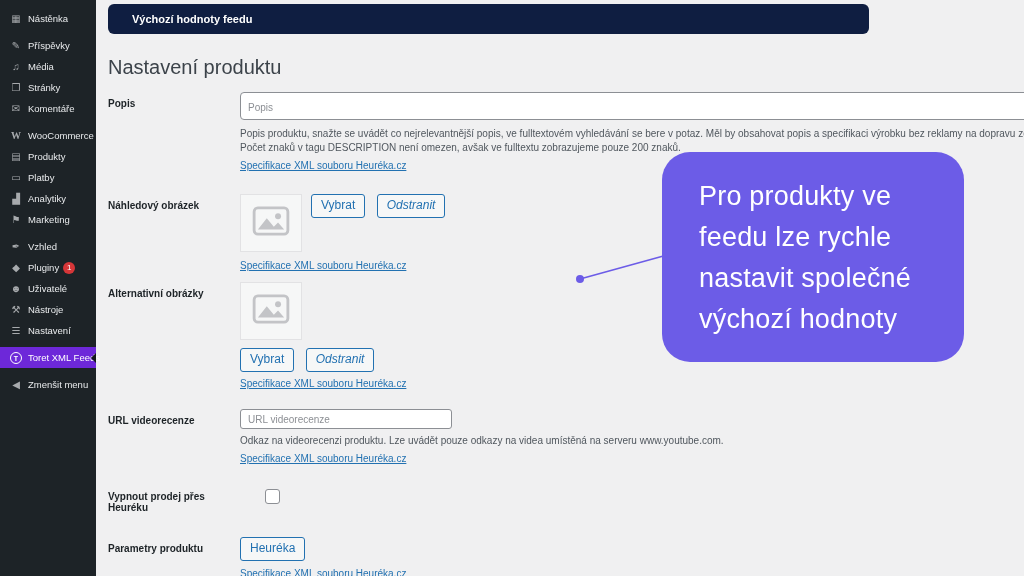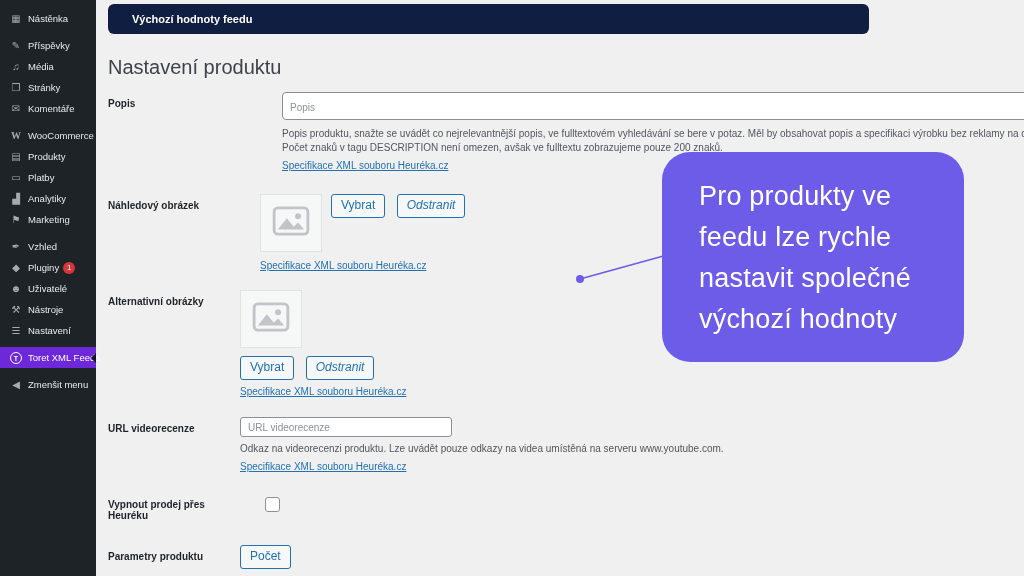--- a/index.html
+++ b/index.html
@@ -89,22 +89,22 @@
     display: flex; align-items: center; justify-content: center;
   }
   .media-row { display: flex; align-items: flex-start; gap: 9px; }
 
   .checkbox {
     width: 15px; height: 15px; border: 1px solid #8c8f94; border-radius: 3px;
     background: #fff; cursor: pointer; margin-top: 4px;
   }
 
   
-  .row-popis   { margin-bottom: 21px; gap: 42px; }
-  .row-nahled  { margin-bottom: 17px; gap: 20px; }
+  .row-popis   { margin-bottom: 21px; }
+  .row-nahled  { margin-bottom: 9px; }
   .row-alt     { margin-bottom: 18px; }
   .row-url     { margin-bottom: 19px; }
   .row-check   { margin-bottom: 24px; gap: 25px; }
   .row-param   { margin-bottom: 21px; }
 
   
   .callout {
     position: absolute; left: 662px; top: 152px; width: 302px; height: 210px;
     background: #6c5ce7; border-radius: 28px; color: #fff; z-index: 10;
     padding: 24px 2px 0 37px; font-size: 27px; line-height: 41px; font-weight: 400;
@@ -294,21 +294,21 @@
     <div class="row row-check">
       <div class="flabel">Vypnout prodej přes Heuréku</div>
       <div class="fcell">
         <div class="checkbox"></div>
       </div>
     </div>
 
     <div class="row row-param">
       <div class="flabel">Parametry produktu</div>
       <div class="fcell">
-        <button class="btn">Počet</button>
+        <button class="btn">Heuréka</button>
         <div><a class="spec-link" style="margin-top:7px">Specifikace XML souboru Heuréka.cz</a></div>
       </div>
     </div>
 
   </div>
 </div>
 
 <svg class="connector" width="98" height="42">
   <line x1="8" y1="34" x2="95" y2="10" stroke="#6c5ce7" stroke-width="1.6"></line>
   <circle cx="8" cy="34" r="4" fill="#6c5ce7"></circle>

